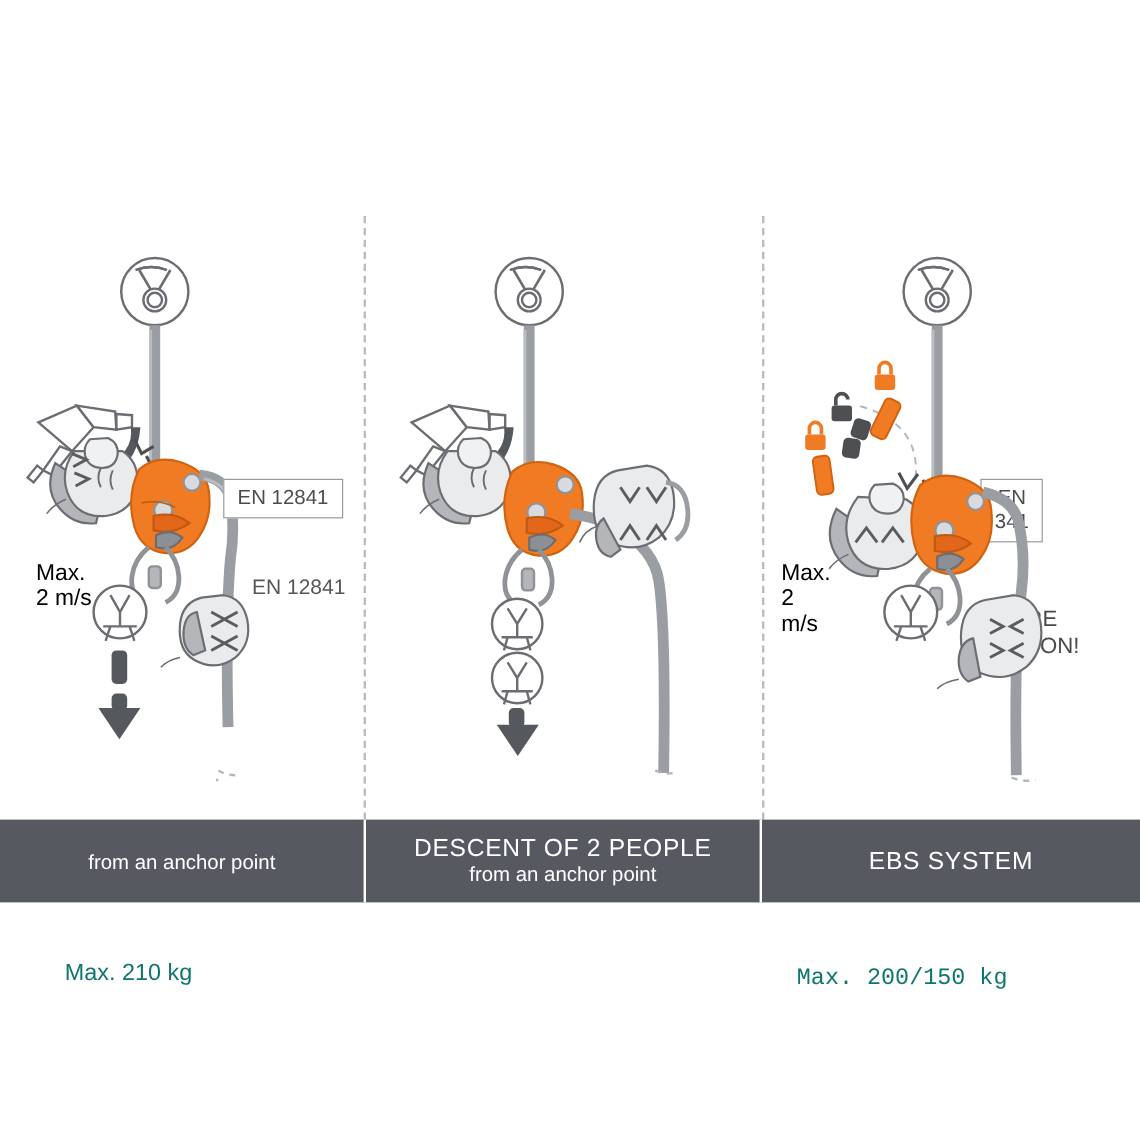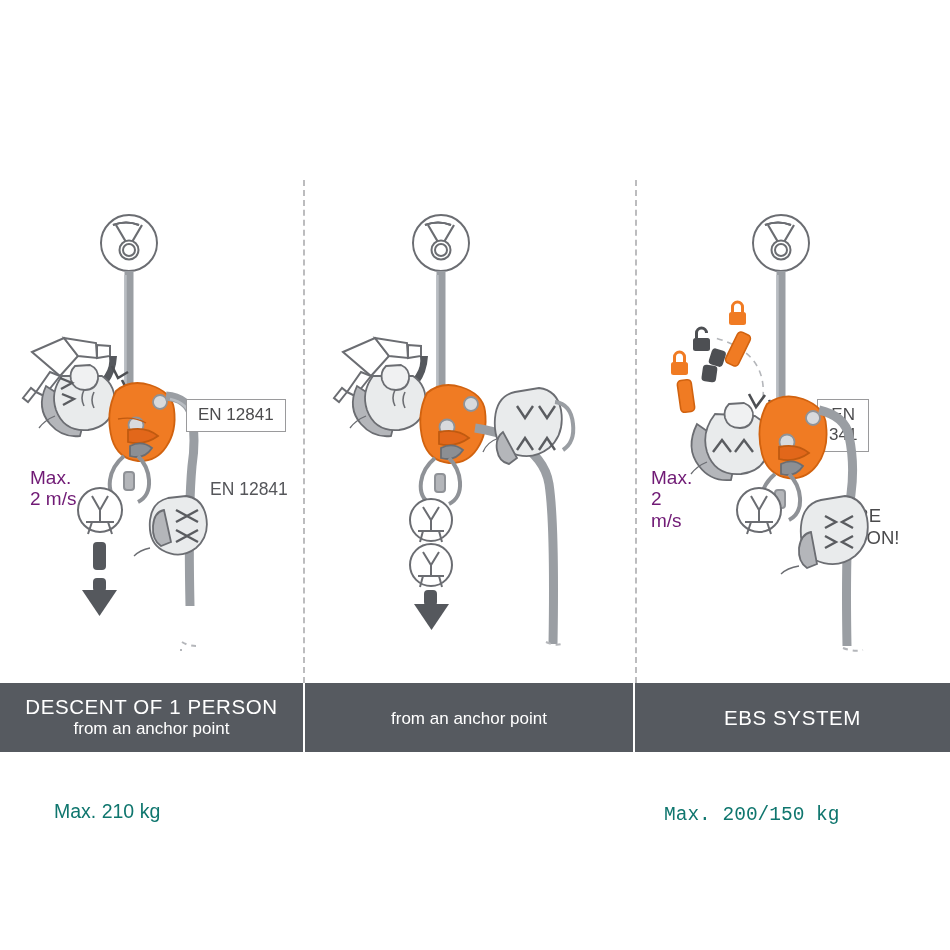--- a/index.html
+++ b/index.html
@@ -53,21 +53,21 @@
   }
   #badge-1{left:186px;top:219px;}
   #badge-2{left:514px;top:219px;}
 
   .plain-std{
     position:absolute;color:#55565a;font-size:17.5px;white-space:nowrap;
   }
   #std-note-1{left:210px;top:299px;}
 
   .speed-label{
-    position:absolute;color:#701a75;font-size:19px;line-height:1.12;
+    position:absolute;color:#000000;font-size:19px;line-height:1.12;
     white-space:pre-line;
   }
   #speed-1{left:30px;top:287px;}
   #speed-2{left:348px;top:287px;}
 
   .friction-label{
     position:absolute;color:#4a4a4c;font-size:18.5px;line-height:1.18;
     text-align:center;white-space:pre-line;
   }
   #friction-2{left:504px;top:325px;}
@@ -355,24 +355,24 @@
       </g>
     </svg>
 
   </div>
 
   <div class="divider" id="divider-1"></div>
   <div class="divider" id="divider-2"></div>
 
   <div class="caption-bar">
     <div class="caption-cell" id="caption-1">
-      <div class="caption-title">DESCENT OF 1 PERSON</div>
       <div class="caption-sub">from an anchor point</div>
     </div>
     <div class="caption-cell" id="caption-2">
+      <div class="caption-title">DESCENT OF 2 PEOPLE</div>
       <div class="caption-sub">from an anchor point</div>
     </div>
     <div class="caption-cell" id="caption-3">
       <div class="caption-title">EBS SYSTEM</div>
     </div>
   </div>
 
 </div>
 
 </body></html>

